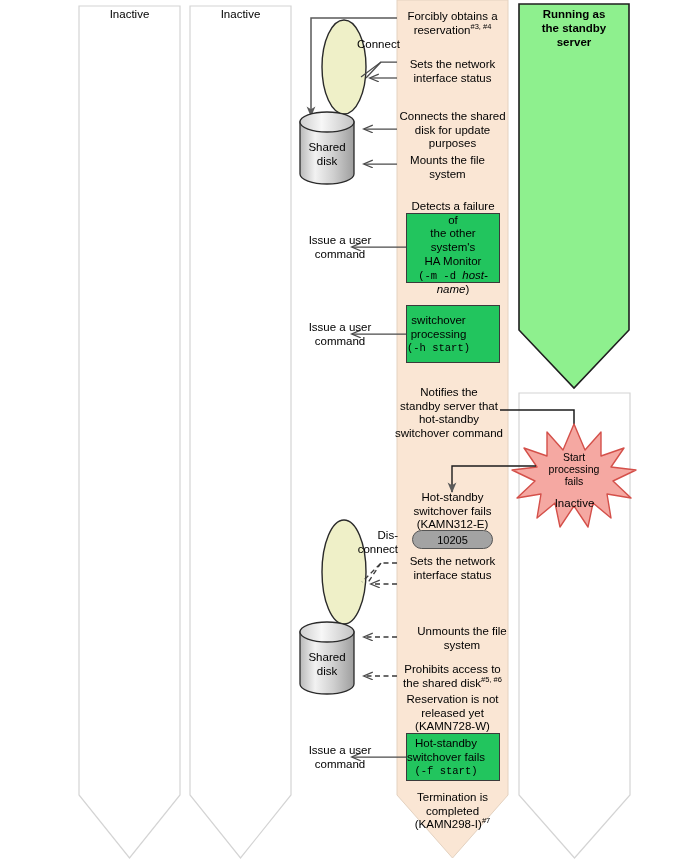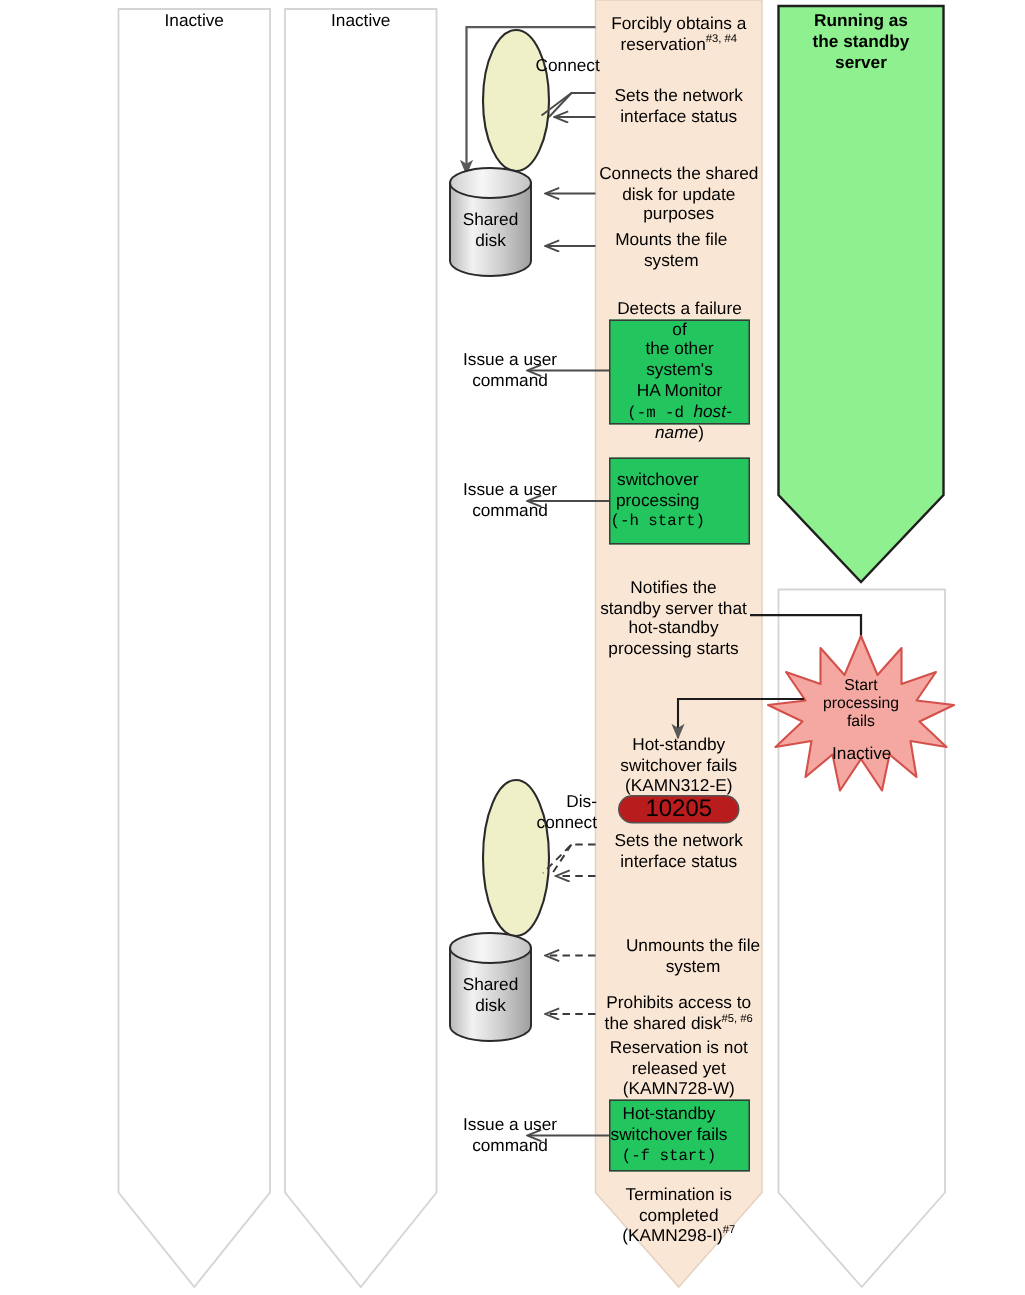--- a/index.html
+++ b/index.html
@@ -15,21 +15,21 @@
   sup{font-size:7.5px;line-height:0;vertical-align:super;}
   .mono{font-family:"Liberation Mono", monospace;font-size:10.5px;}
   .ital{font-style:italic;}
   .boxed{
     position:absolute;box-sizing:border-box;border:1.3px solid #3a3a3a;
     background:#22c55e;text-align:center;font-size:11.5px;line-height:1.2;color:#000;
     display:flex;align-items:center;justify-content:flex-start;
   }
   .pill{
     position:absolute;box-sizing:border-box;border:1.2px solid #555;border-radius:11px;
-    background:#b91c1c;text-align:left;font-size:16px;color:#000;
+    background:#a3a3a3;text-align:left;font-size:11px;color:#000;
     display:flex;align-items:center;justify-content:center;
   }
   .starTxt{position:absolute;text-align:center;font-size:10.5px;line-height:1.16;color:#000;}
 </style>
 </head>
 <body>
 
 <div class="stage">
 
   <svg class="layer" viewBox="0 0 683 863">
@@ -184,21 +184,21 @@
 
   <div class="txt" style="left:397px;top:154px;width:101px;">
     <div>Mounts the file</div>
     <div>system</div>
   </div>
 
   <div class="txt" style="left:390px;top:386px;width:118px;">
     <div>Notifies the</div>
     <div>standby server that</div>
     <div>hot-standby</div>
-    <div>processing starts</div>
+    <div>switchover command</div>
   </div>
 
   <div class="txt" style="left:397px;top:491px;width:111px;">
     <div>Hot-standby</div>
     <div>switchover fails</div>
     <div>(KAMN312-E)</div>
   </div>
 
   <div class="pill" style="left:412px;top:530px;width:81px;height:19px;">10205</div>
 

